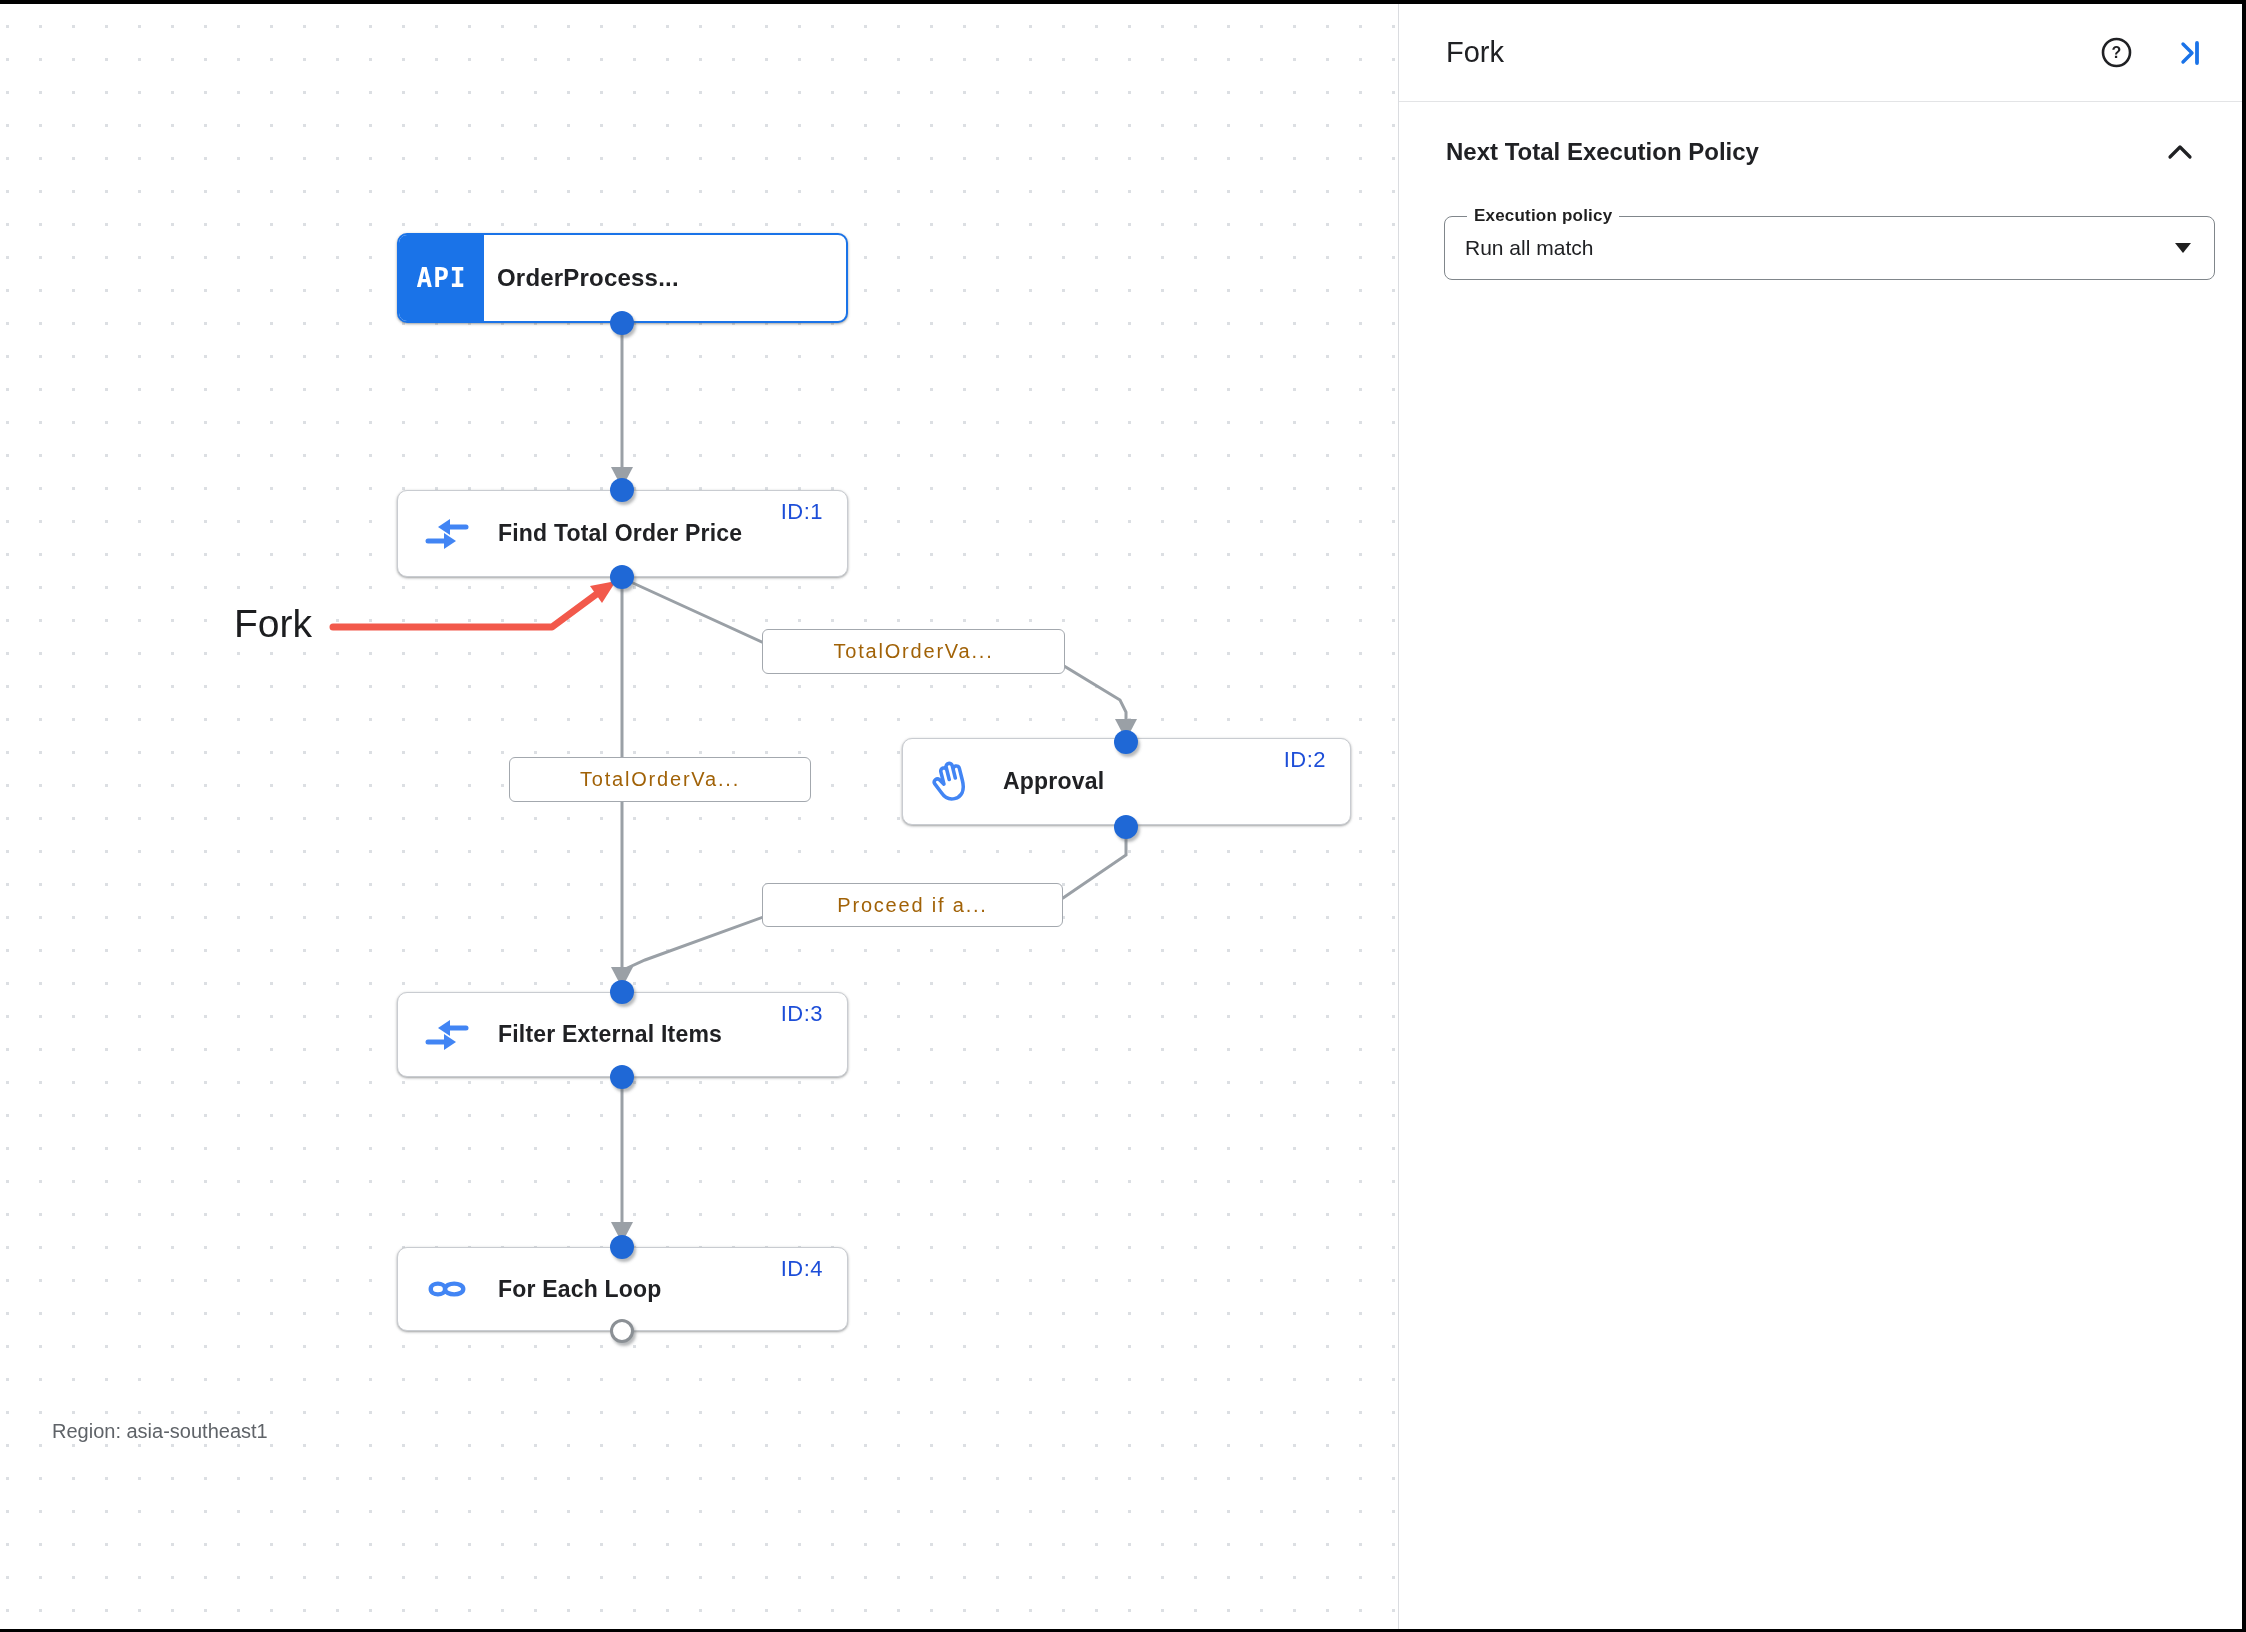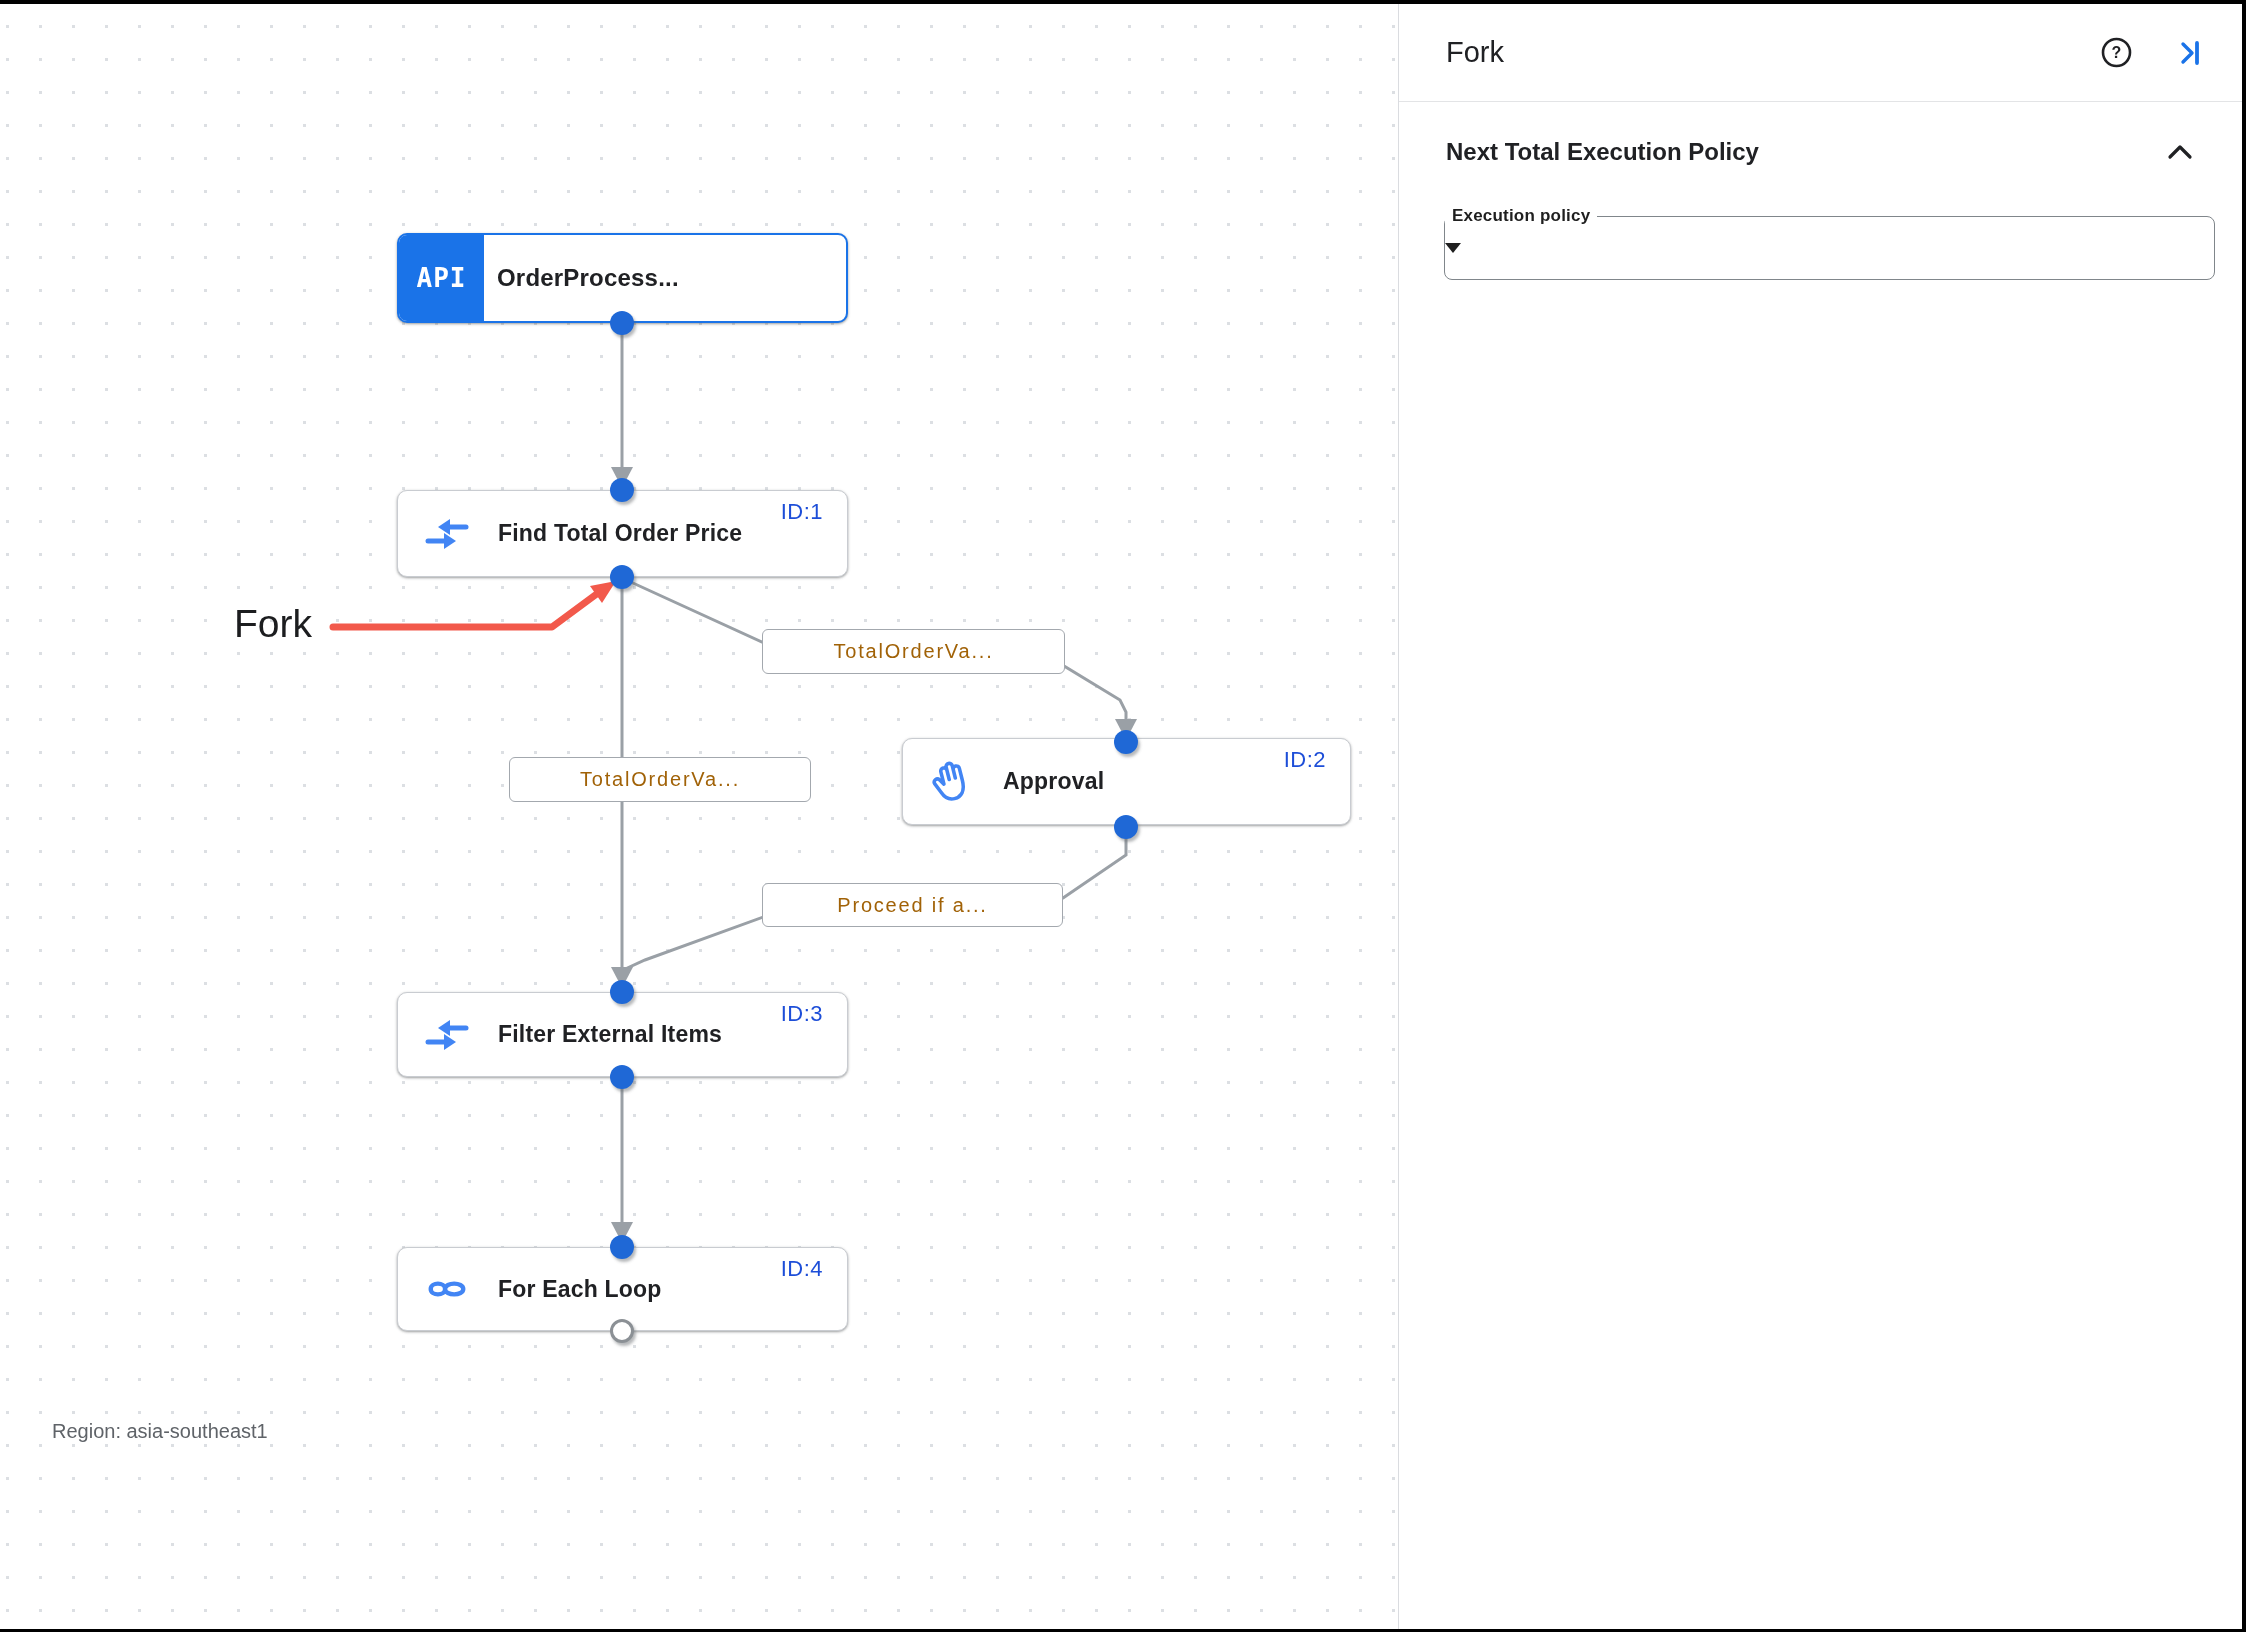--- a/index.html
+++ b/index.html
@@ -57,21 +57,21 @@
   .icon-btn + .icon-btn { margin-left:39px; }
   .panel-divider { height:1px; background:#e3e4e6; width:847px; }
 
   .section { padding:36px 52px 0 47px; }
   .section-head { display:flex; align-items:center; justify-content:space-between; }
   .section-title { font-size:24px; font-weight:bold; color:#202124; }
 
   .select-field { position:relative; margin:50px 0 0 -2px; width:771px; height:64px;
     border:1.5px solid #80868b; border-radius:8px; background:#fff; cursor:pointer;
     display:flex; align-items:center; }
-  .select-label { position:absolute; top:-11px; left:0; background:#fff; padding:0 7px;
+  .select-label { position:absolute; top:-11px; left:22px; background:#fff; padding:0 7px;
     font-size:17px; font-weight:600; color:#1f1f1f; letter-spacing:.2px; }
   .select-value { font-size:21px; color:#202124; margin-left:20px; flex:1; }
   .select-caret { width:0; height:0; border-left:8px solid transparent; border-right:8px solid transparent;
     border-top:10px solid #1f1f1f; margin-right:23px; }
 </style>
 </head>
 <body>
 
 <div class="page">
   <div class="bar-top"></div>
@@ -198,17 +198,18 @@
     <div class="section">
       <div class="section-head">
         <div class="section-title">Next Total Execution Policy</div>
         <svg width="28" height="18" viewBox="0 0 28 18">
           <polyline points="4,14 14,4 24,14" fill="none" stroke="#202124" stroke-width="3.2" stroke-linecap="round" stroke-linejoin="round"></polyline>
         </svg>
       </div>
 
       <div class="select-field">
         <div class="select-label">Execution policy</div>
+        <div class="select-value">Run all match</div>
         <div class="select-caret"></div>
       </div>
     </div>
   </div>
 </div>
 
 </body></html>

